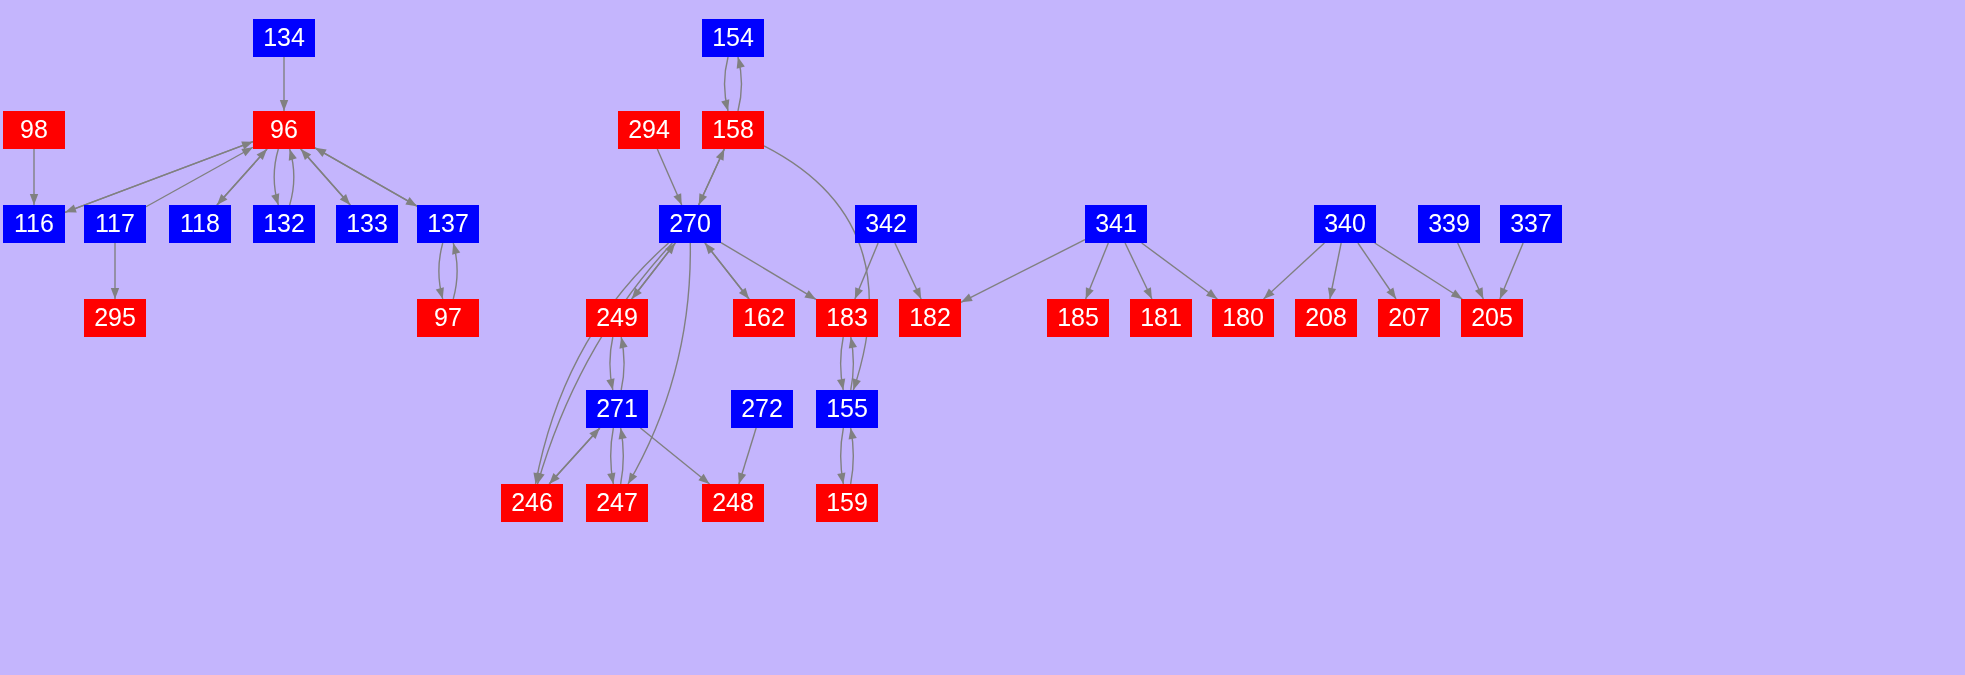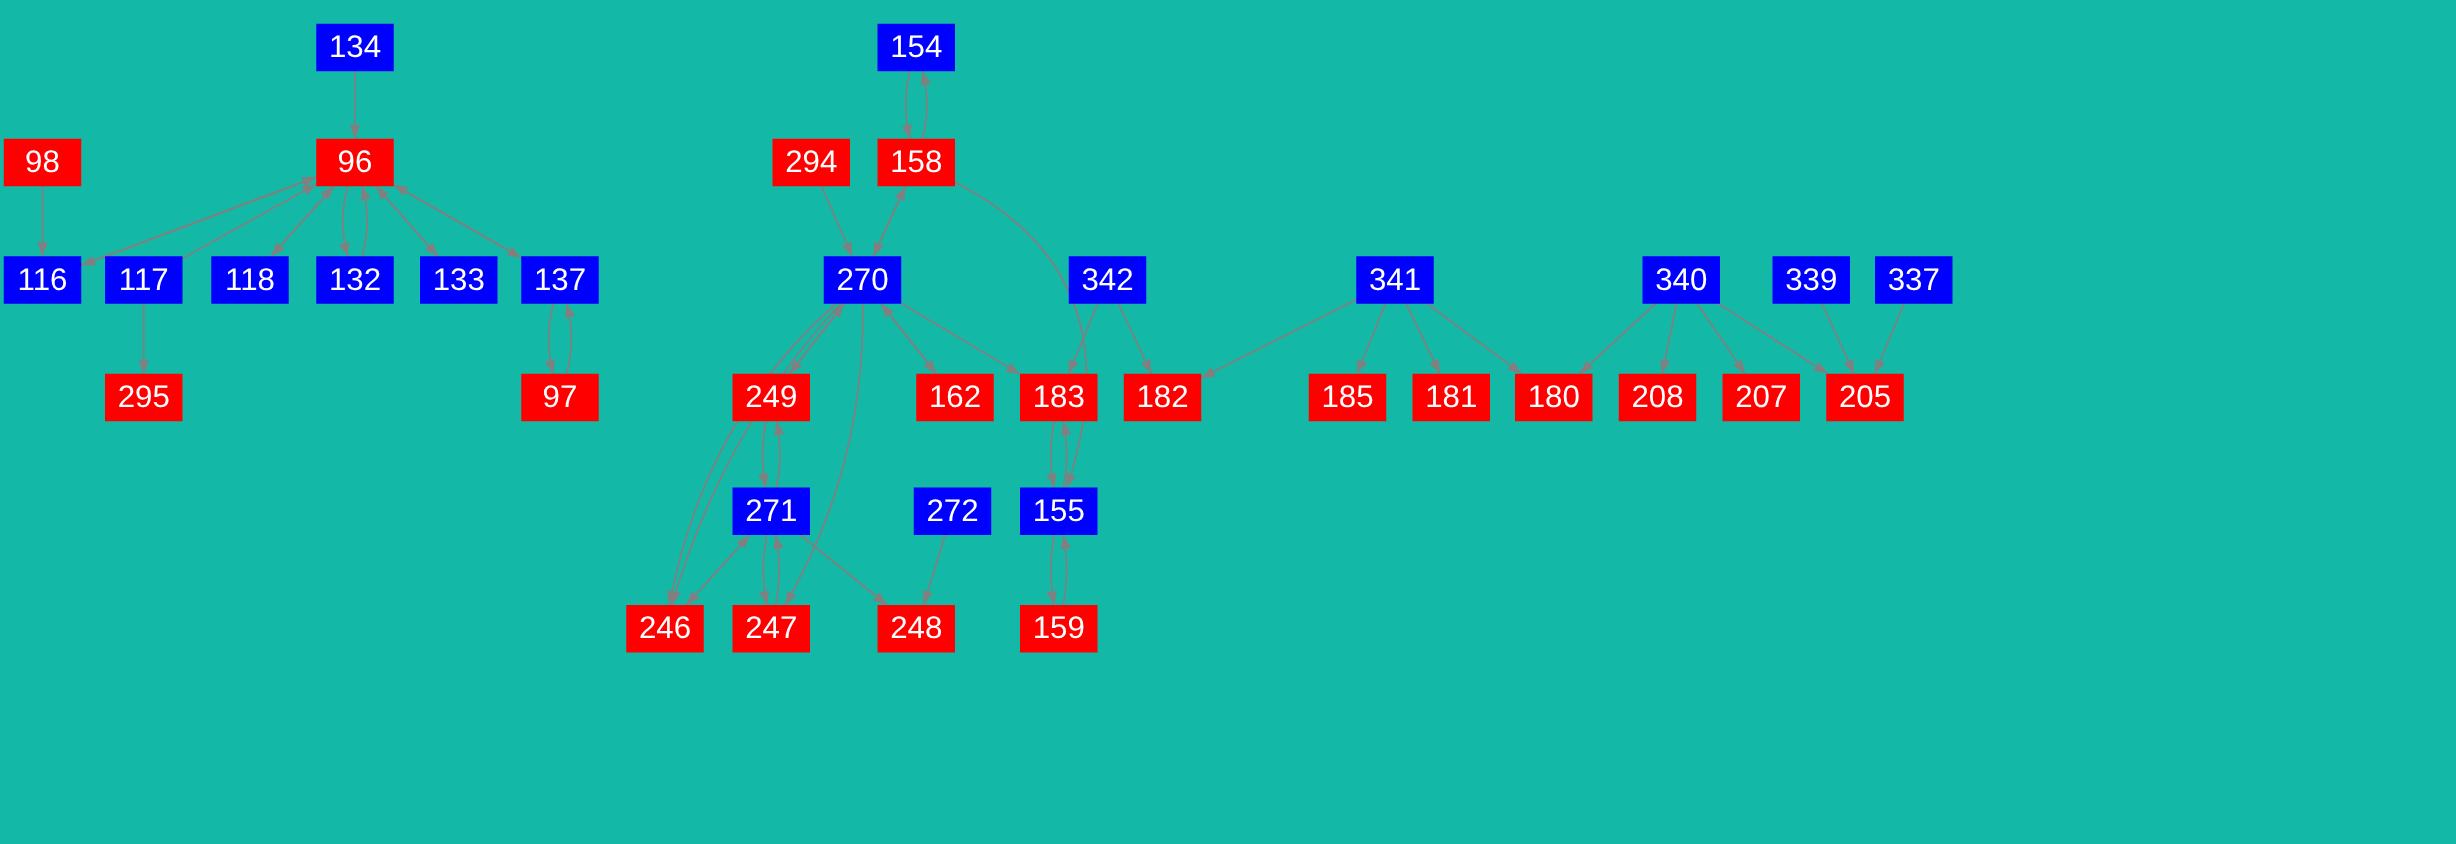--- a/index.html
+++ b/index.html
@@ -1,17 +1,17 @@
 <!DOCTYPE html>
 <html><head>
 <meta charset="utf-8">
 <style>
   html,body{margin:0;padding:0;background:#ffffff;}
   body{width:1965px;height:675px;font-family:"Liberation Sans",sans-serif;overflow:hidden;}
-  #graph-root{position:relative;width:1965px;height:675px;background:#14b8a6;}
+  #graph-root{position:relative;width:1965px;height:675px;background:#c4b5fd;}
   svg#graph-canvas{position:absolute;left:0;top:0;width:1965px;height:675px;display:block;}
   .node-rect{stroke:none;}
   .node-label{font-family:"Liberation Sans",sans-serif;font-size:25px;fill:#ffffff;text-anchor:middle;dominant-baseline:middle;}
   .edge-path{fill:none;stroke:#808080;stroke-width:1.4px;}
   .edge-head{fill:#808080;stroke:none;}
 </style>
 </head>
 <body>
 
 <div id="graph-root">

